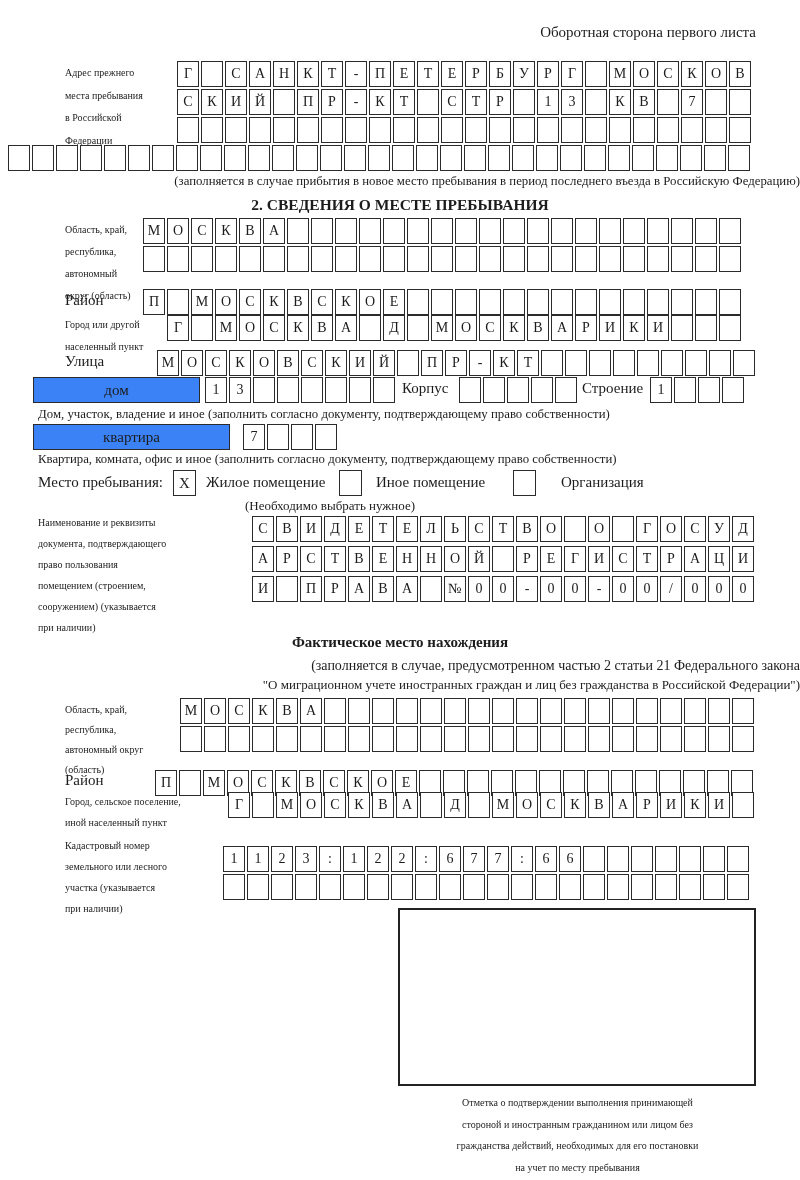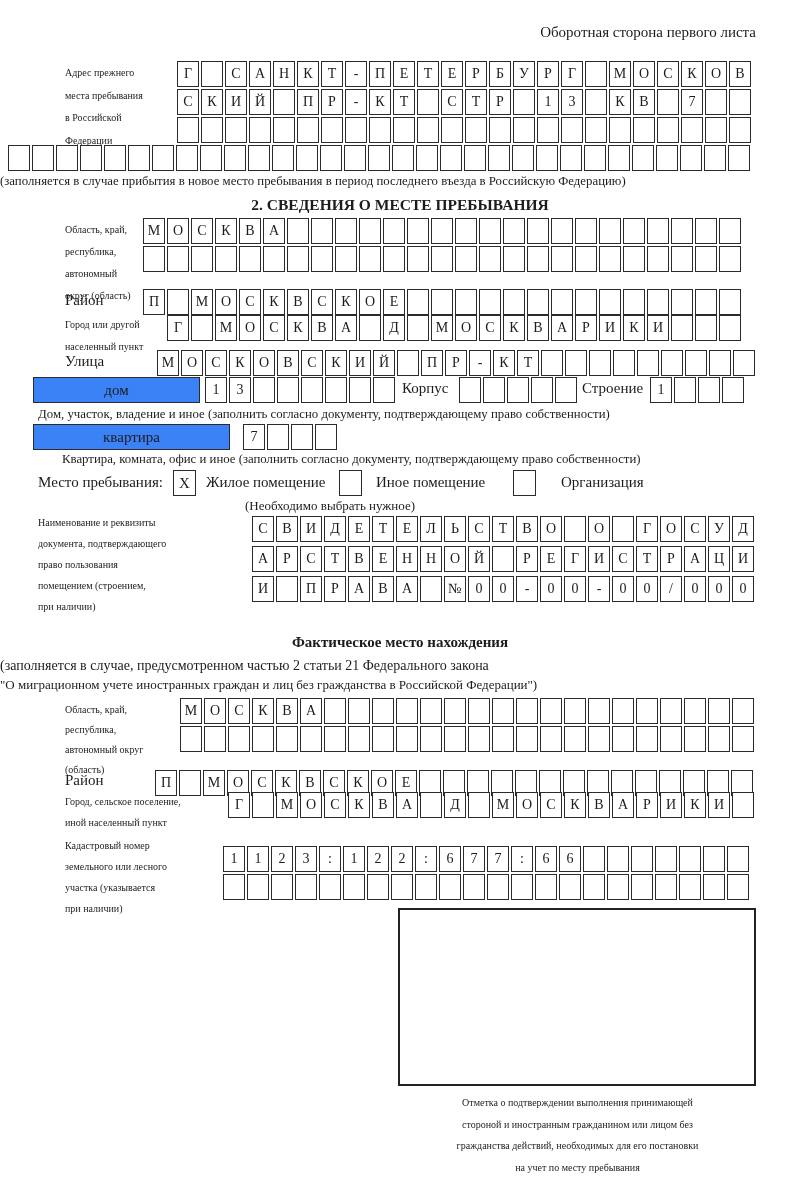--- a/index.html
+++ b/index.html
@@ -23,21 +23,21 @@
   .chk{
     position:absolute;box-sizing:border-box;width:23px;height:26px;
     border:1.6px solid #2b2b2b;display:flex;align-items:center;justify-content:center;
     font-size:15px;background:#fff;
   }
   .label{position:absolute;font-size:10px;line-height:22.5px;white-space:nowrap;}
   .label.lh22 div{line-height:22px;}
   .label.lh21 div{line-height:21px;}
   .label.lh20 div{line-height:20px;}
   .cap{position:absolute;font-size:12.8px;white-space:nowrap;}
-  .cap-center{left:0;width:800px;text-align:left;font-family:Liberation Serif, serif;}
+  .cap-center{left:0;width:800px;text-align:right;font-family:Liberation Serif, serif;}
   .title{position:absolute;left:0;width:800px;text-align:center;font-weight:bold;font-size:15.5px;white-space:nowrap;}
   .inline-lbl{position:absolute;font-size:15px;white-space:nowrap;}
   .stamp{
     position:absolute;left:398px;top:908px;width:358px;height:178px;
     box-sizing:border-box;border:2px solid #222;background:#fff;
   }
   .stampcap{position:absolute;left:390px;top:1092px;width:375px;text-align:center;
     font-size:10px;line-height:21.5px;}
 </style>
 </head>
@@ -348,37 +348,38 @@
 <div class="cap" style="left:38px;top:407px;">Дом, участок, владение и иное (заполнить согласно документу, подтверждающему право собственности)</div>
 
 <div class="widebox abs" style="left:33px;top:424px;width:197px;">квартира</div>
 <div class="row" style="left:243px;top:424px;">
     <div class="cell">7</div>
     <div class="cell"></div>
     <div class="cell"></div>
     <div class="cell"></div>
   </div>
 
-<div class="cap" style="left:38px;top:452px;margin-left:24px;">Квартира, комната, офис и иное (заполнить согласно документу, подтверждающему право собственности)</div>
+<div class="cap" style="left:38px;top:452px;">Квартира, комната, офис и иное (заполнить согласно документу, подтверждающему право собственности)</div>
 
 <div class="inline-lbl" style="left:38px;top:474px;">Место пребывания:</div>
 <div class="chk" style="left:173px;top:470px;">X</div>
 <div class="inline-lbl" style="left:206px;top:474px;">Жилое помещение</div>
 <div class="chk" style="left:339px;top:470px;"></div>
 <div class="inline-lbl" style="left:376px;top:474px;">Иное помещение</div>
 <div class="chk" style="left:513px;top:470px;"></div>
 <div class="inline-lbl" style="left:561px;top:474px;">Организация</div>
 
 <div class="cap" style="left:245px;top:498px;font-size:13px;">(Необходимо выбрать нужное)</div>
 
 <div class="label lh21" style="left:38px;top:512px;">
     <div>Наименование и реквизиты</div>
     <div>документа, подтверждающего</div>
     <div>право пользования</div>
     <div>помещением (строением,</div>
+    <div>сооружением) (указывается</div>
     <div>при наличии)</div>
   </div>
 <div class="row" style="left:252px;top:516px;">
     <div class="cell">С</div>
     <div class="cell">В</div>
     <div class="cell">И</div>
     <div class="cell">Д</div>
     <div class="cell">Е</div>
     <div class="cell">Т</div>
     <div class="cell">Е</div>

